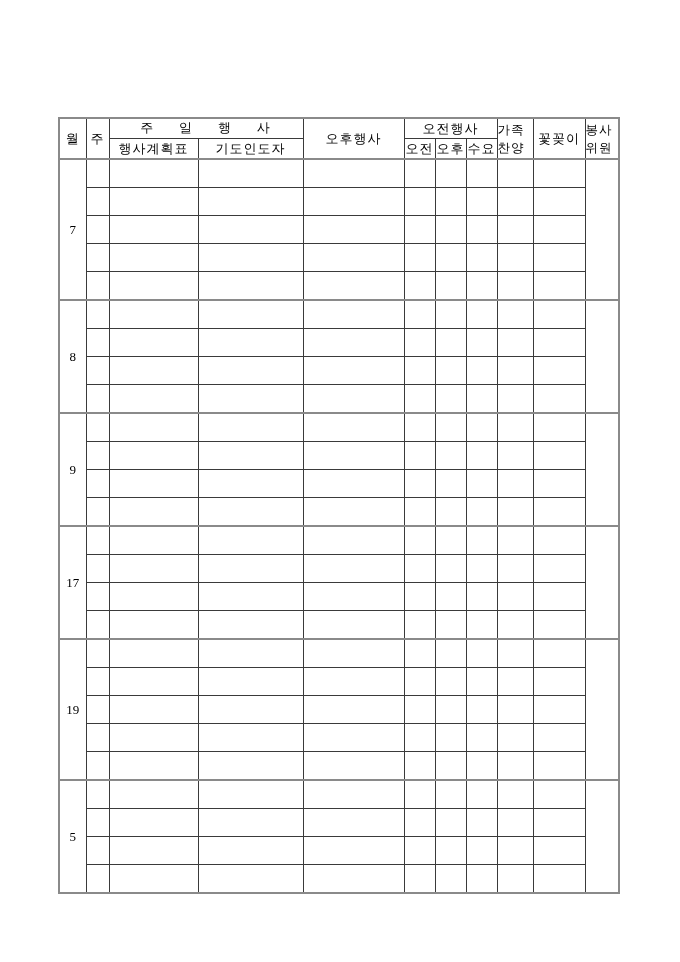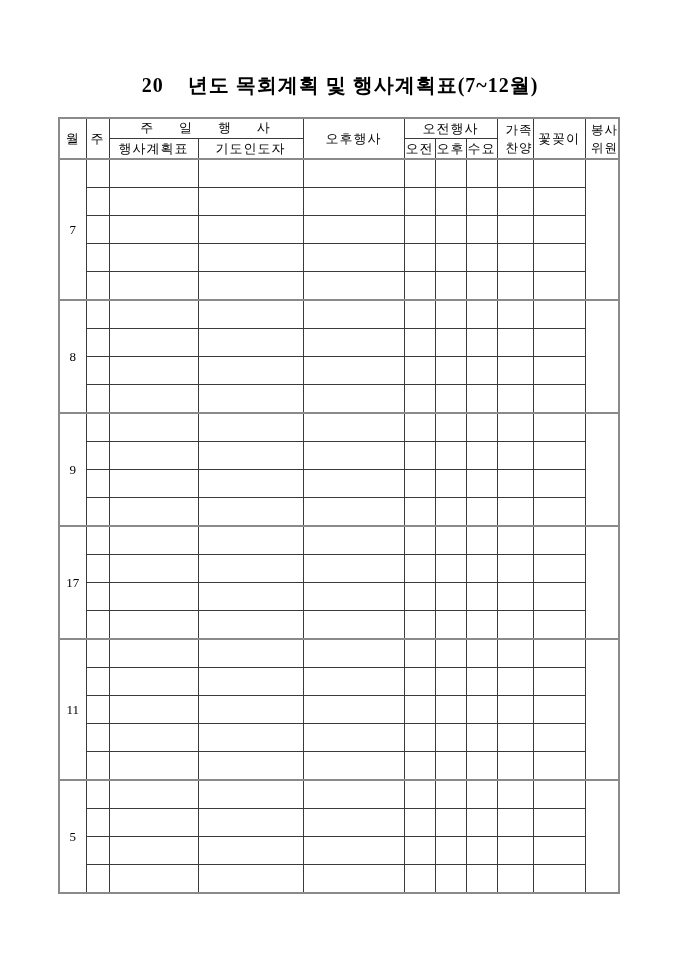--- a/index.html
+++ b/index.html
@@ -58,43 +58,40 @@
   }
   .plan-table thead th.spread {
     letter-spacing: 2px;
     word-spacing: 14px;
     font-family: Liberation Mono, monospace;
   }
   .plan-table thead th.twoline div {
     font-size: 12.5px;
     line-height: 18px;
     letter-spacing: 1px;
-    text-align: right;
+    text-align: left;
   }
   .plan-table tbody td {
     height: 27px;
     background: #ffffff;
   }
   .plan-table tbody td.month-cell {
     text-align: center;
     vertical-align: middle;
     font-size: 13px;
   }
   .plan-table tbody tr.month-start td {
     border-top: 2px solid #8a8a8a;
   }
 </style>
 </head>
 <body>
 
 <div class="page" style="background: rgb(255, 255, 255); color: rgb(0, 0, 0);">
 
-  <div class="doc-title">
-    <span>20</span><span class="year-gap"></span><span>년도 목회계획 및 행사계획표(7~12월)</span>
-  </div>
 
   <table class="plan-table">
     <colgroup>
       <col style="width:27px">
         <col style="width:23px">
         <col style="width:89px">
       <col style="width:105px">
         <col style="width:101px">
         <col style="width:31px">
       <col style="width:31px">
@@ -318,21 +315,21 @@
           <td></td>
           <td></td>
           <td></td>
           <td></td>
           <td></td>
           <td></td>
           <td></td>
           <td></td>
         </tr>
         <tr class="month-start">
-          <td rowspan="5" class="month-cell">11</td>
+          <td rowspan="5" class="month-cell">19</td>
           <td></td>
           <td></td>
           <td></td>
           <td></td>
           <td></td>
           <td></td>
           <td></td>
           <td></td>
           <td></td>
           <td rowspan="5"></td>

